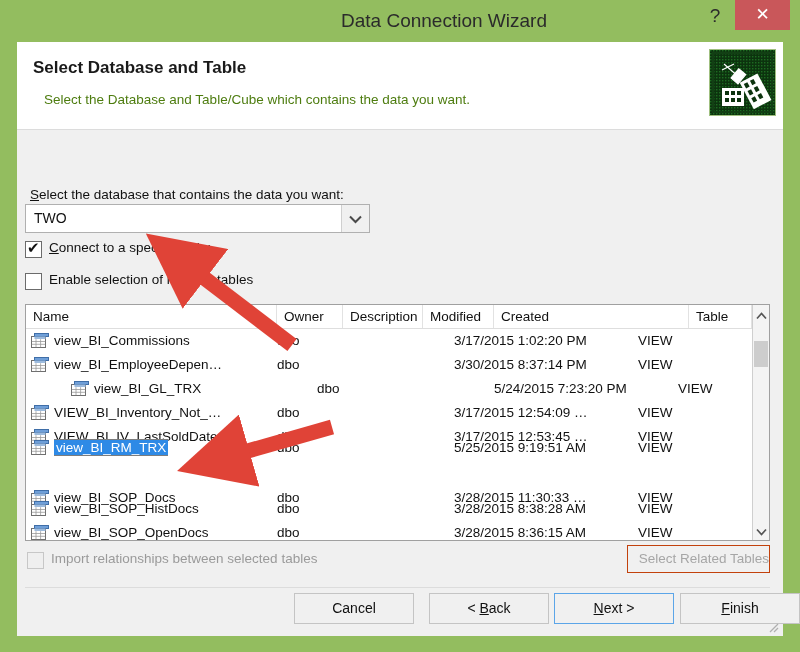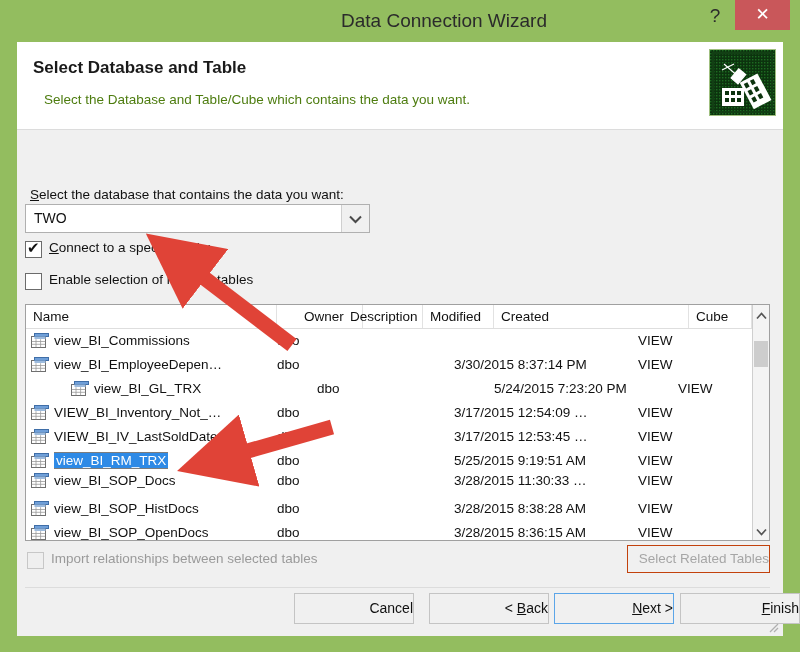--- a/index.html
+++ b/index.html
@@ -263,21 +263,21 @@
 
   .btn {
     position: absolute;
     top: 551px;
     height: 31px;
     background: #f0f0f0;
     border: 1px solid #c4c4c4;
     box-sizing: border-box;
     font-size: 14px;
     color: #111;
-    text-align: right;
+    text-align: center;
     line-height: 29px;
     cursor: default;
   }
   .btn u { text-decoration: underline; }
   #btn-cancel { left: 277px; width: 120px; }
   #btn-back   { left: 412px; width: 120px; }
   #btn-next   { left: 537px; width: 120px; border: 1px solid #5ba5e8; }
   #btn-finish { left: 663px; width: 120px; }
 
   #resize-grip {
@@ -376,41 +376,42 @@
     </div>
 
     <div class="cbrow" id="cb-multiple">
       <span class="cbbox"></span>
       <span class="cblabel"><span>Enable selection of m</span><u>u</u><span>ltiple tables</span></span>
     </div>
 
     <div id="listbox">
       <div id="list-header">
           <div class="colhead" style="left: 0px; width: 251px;">Name</div>
-          <div class="colhead" style="left: 251px; width: 66px; margin-left: 20px;">Owner</div>
+          <div class="colhead" style="left: 251px; width: 66px;">Owner</div>
           <div class="colhead" style="left: 317px; width: 80px;">Description</div>
           <div class="colhead" style="left: 397px; width: 71px;">Modified</div>
           <div class="colhead" style="left: 468px; width: 195px;">Created</div>
-          <div class="colhead" style="left: 663px; width: 63px;">Cube</div>
+          <div class="colhead" style="left: 663px; width: 63px;">Table</div>
         </div>
       <div id="rows">
           <div class="row" style="top: 0px;">
             <span class="ricon"><svg width="18" height="15" viewBox="0 0 18 15" aria-hidden="true">
                 <rect x="0.5" y="3.5" width="14" height="11" fill="#ffffff" stroke="#6f6f6f"></rect>
                 <rect x="3.5" y="0.5" width="14" height="3" fill="#6f9fd8" stroke="#3f6ea8"></rect>
                 <rect x="3.5" y="3.5" width="11" height="2.5" fill="#9dbbdd"></rect>
                 <g stroke="#9a9a9a" stroke-width="0.8">
                   <line x1="0.8" y1="8.5" x2="14.2" y2="8.5"></line>
                   <line x1="0.8" y1="11.3" x2="14.2" y2="11.3"></line>
                   <line x1="5" y1="6.2" x2="5" y2="14.2"></line>
                   <line x1="9.6" y1="6.2" x2="9.6" y2="14.2"></line>
                 </g>
               </svg></span>
             <div class="cell name">view_BI_Commissions</div>
             <div class="cell owner">dbo</div>
+            <div class="cell created">3/17/2015 1:02:20 PM</div>
             <div class="cell type">VIEW</div>
           </div>
           <div class="row" style="top: 24px;">
             <span class="ricon"><svg width="18" height="15" viewBox="0 0 18 15" aria-hidden="true">
                 <rect x="0.5" y="3.5" width="14" height="11" fill="#ffffff" stroke="#6f6f6f"></rect>
                 <rect x="3.5" y="0.5" width="14" height="3" fill="#6f9fd8" stroke="#3f6ea8"></rect>
                 <rect x="3.5" y="3.5" width="11" height="2.5" fill="#9dbbdd"></rect>
                 <g stroke="#9a9a9a" stroke-width="0.8">
                   <line x1="0.8" y1="8.5" x2="14.2" y2="8.5"></line>
                   <line x1="0.8" y1="11.3" x2="14.2" y2="11.3"></line>
@@ -467,38 +468,38 @@
                   <line x1="0.8" y1="11.3" x2="14.2" y2="11.3"></line>
                   <line x1="5" y1="6.2" x2="5" y2="14.2"></line>
                   <line x1="9.6" y1="6.2" x2="9.6" y2="14.2"></line>
                 </g>
               </svg></span>
             <div class="cell name">VIEW_BI_IV_LastSoldDate</div>
             <div class="cell owner">dbo</div>
             <div class="cell created">3/17/2015 12:53:45 …</div>
             <div class="cell type">VIEW</div>
           </div>
-          <div class="row" style="top: 120px;">
+          <div class="row" style="top: 107px;">
             <span class="ricon"><svg width="18" height="15" viewBox="0 0 18 15" aria-hidden="true">
                 <rect x="0.5" y="3.5" width="14" height="11" fill="#ffffff" stroke="#6f6f6f"></rect>
                 <rect x="3.5" y="0.5" width="14" height="3" fill="#6f9fd8" stroke="#3f6ea8"></rect>
                 <rect x="3.5" y="3.5" width="11" height="2.5" fill="#9dbbdd"></rect>
                 <g stroke="#9a9a9a" stroke-width="0.8">
                   <line x1="0.8" y1="8.5" x2="14.2" y2="8.5"></line>
                   <line x1="0.8" y1="11.3" x2="14.2" y2="11.3"></line>
                   <line x1="5" y1="6.2" x2="5" y2="14.2"></line>
                   <line x1="9.6" y1="6.2" x2="9.6" y2="14.2"></line>
                 </g>
               </svg></span>
             <div class="cell name"><span class="sel">view_BI_RM_TRX</span></div>
             <div class="cell owner">dbo</div>
             <div class="cell created">5/25/2015 9:19:51 AM</div>
             <div class="cell type">VIEW</div>
           </div>
-          <div class="row" style="top: 140px;">
+          <div class="row" style="top: 157px;">
             <span class="ricon"><svg width="18" height="15" viewBox="0 0 18 15" aria-hidden="true">
                 <rect x="0.5" y="3.5" width="14" height="11" fill="#ffffff" stroke="#6f6f6f"></rect>
                 <rect x="3.5" y="0.5" width="14" height="3" fill="#6f9fd8" stroke="#3f6ea8"></rect>
                 <rect x="3.5" y="3.5" width="11" height="2.5" fill="#9dbbdd"></rect>
                 <g stroke="#9a9a9a" stroke-width="0.8">
                   <line x1="0.8" y1="8.5" x2="14.2" y2="8.5"></line>
                   <line x1="0.8" y1="11.3" x2="14.2" y2="11.3"></line>
                   <line x1="5" y1="6.2" x2="5" y2="14.2"></line>
                   <line x1="9.6" y1="6.2" x2="9.6" y2="14.2"></line>
                 </g>

